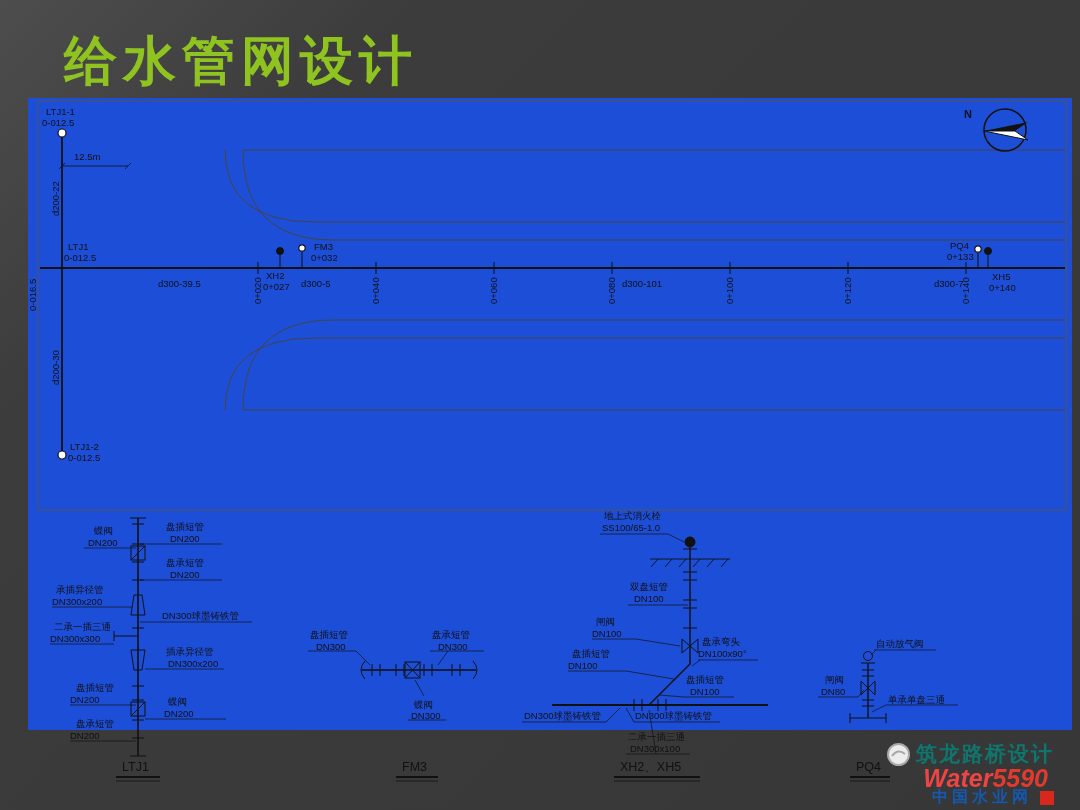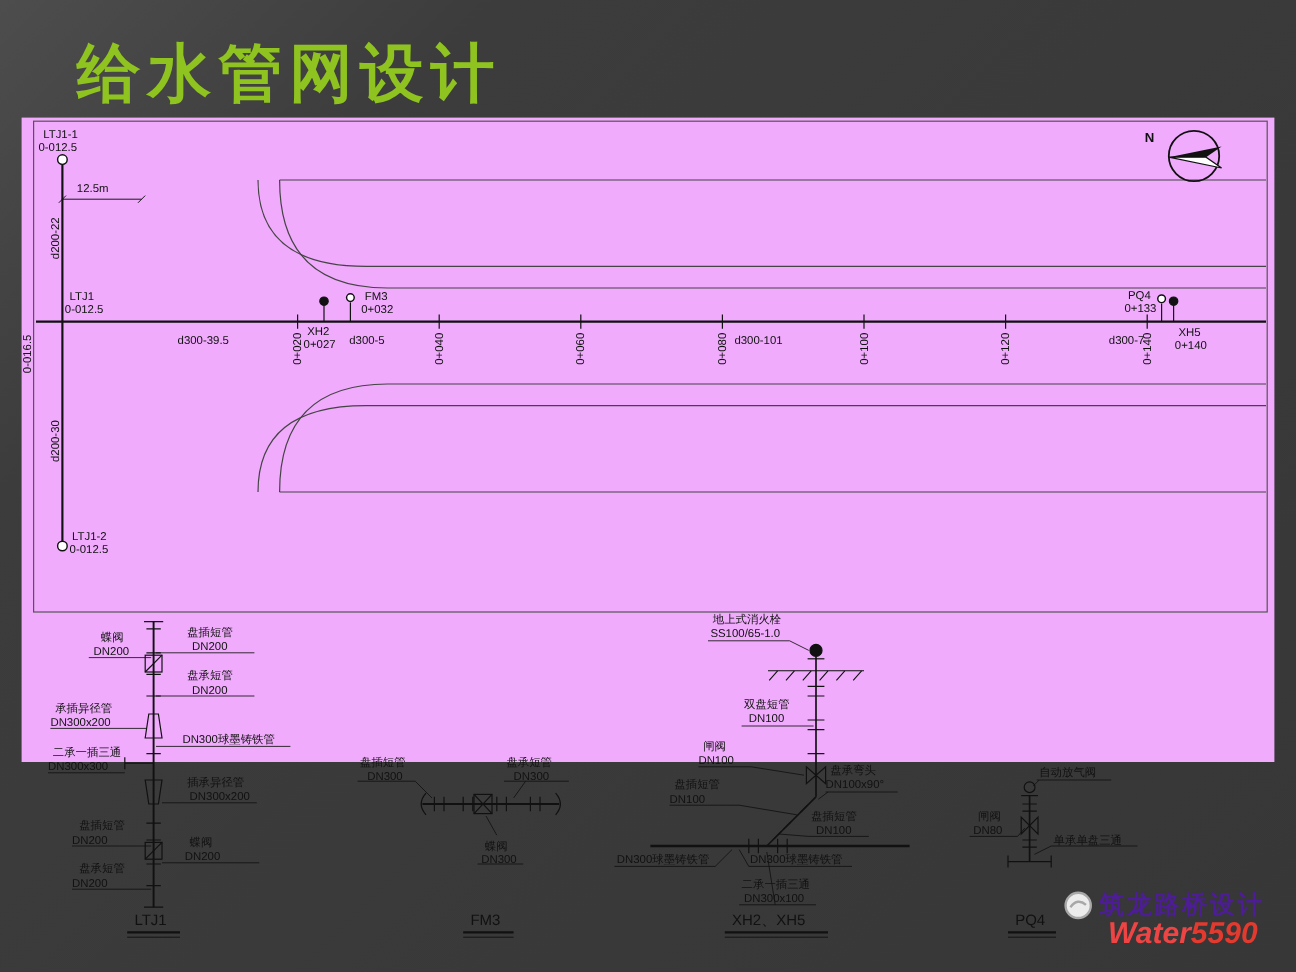--- a/index.html
+++ b/index.html
@@ -7,31 +7,31 @@
   body{
     position:relative;overflow:hidden;
     background:linear-gradient(135deg,#4d4d4d 0%,#3c3c3c 22%,#373737 100%);
     font-family:"Liberation Sans",sans-serif;
   }
   .slide-title{
     position:absolute;left:64px;top:26px;
     font-size:53px;font-weight:bold;color:#8fc31f;letter-spacing:6px;
   }
   .panel{
-    position:absolute;left:18px;top:98px;width:1044px;height:537px;
-    background:#f0abfc;
+    position:absolute;left:28px;top:98px;width:1044px;height:632px;
+    background:#1d4ed8;
   }
   .panel svg{display:block}
   svg text{fill:#111;font-family:"Liberation Sans",sans-serif}
   .t9{font-size:9.5px}
   .t12{font-size:12.5px}
   .tN{font-size:11px;font-weight:bold}
   .watermark{position:absolute;right:26px;top:740px;text-align:right;z-index:5}
   .wm-row1{display:flex;align-items:center;justify-content:flex-end;gap:5px;
-    color:#4c1d95;font-weight:bold;font-size:21px;letter-spacing:2px}
+    color:#0f766e;font-weight:bold;font-size:21px;letter-spacing:2px}
   .wm-logo{width:25px;height:25px;display:inline-block}
   .wm-row2{font-style:italic;font-weight:bold;font-size:25px;line-height:22px;
     padding-right:6px;margin-top:-1px}
   .wm-water{color:#ef4444}
   .wm-num{color:#e23a2e}
   .wm-row3{display:flex;align-items:center;justify-content:flex-end;gap:8px;
     color:#1558b0;font-weight:bold;font-size:16px;letter-spacing:4px;margin-top:-2px}
   .wm-seal{width:14px;height:14px;background:#d8281e;display:inline-block}
 </style>
 </head>
@@ -319,13 +319,17 @@
   <div class="wm-row1">
     <span class="wm-logo">
       <svg width="25" height="25" viewBox="0 0 25 25">
         <circle cx="12.5" cy="12.5" r="10.5" fill="#ececec" stroke="#a8a8a8" stroke-width="2"></circle>
         <path d="M 6,14 Q 12,6 19,12" fill="none" stroke="#a8a8a8" stroke-width="2"></path>
       </svg>
     </span>
     <span>筑龙路桥设计</span>
   </div>
   <div class="wm-row2"><span class="wm-water">Water</span><span class="wm-num">5590</span></div>
+  <div class="wm-row3">
+    <span>中国水业网</span>
+    <span class="wm-seal"></span>
+  </div>
 </div>
 
 </body></html>

